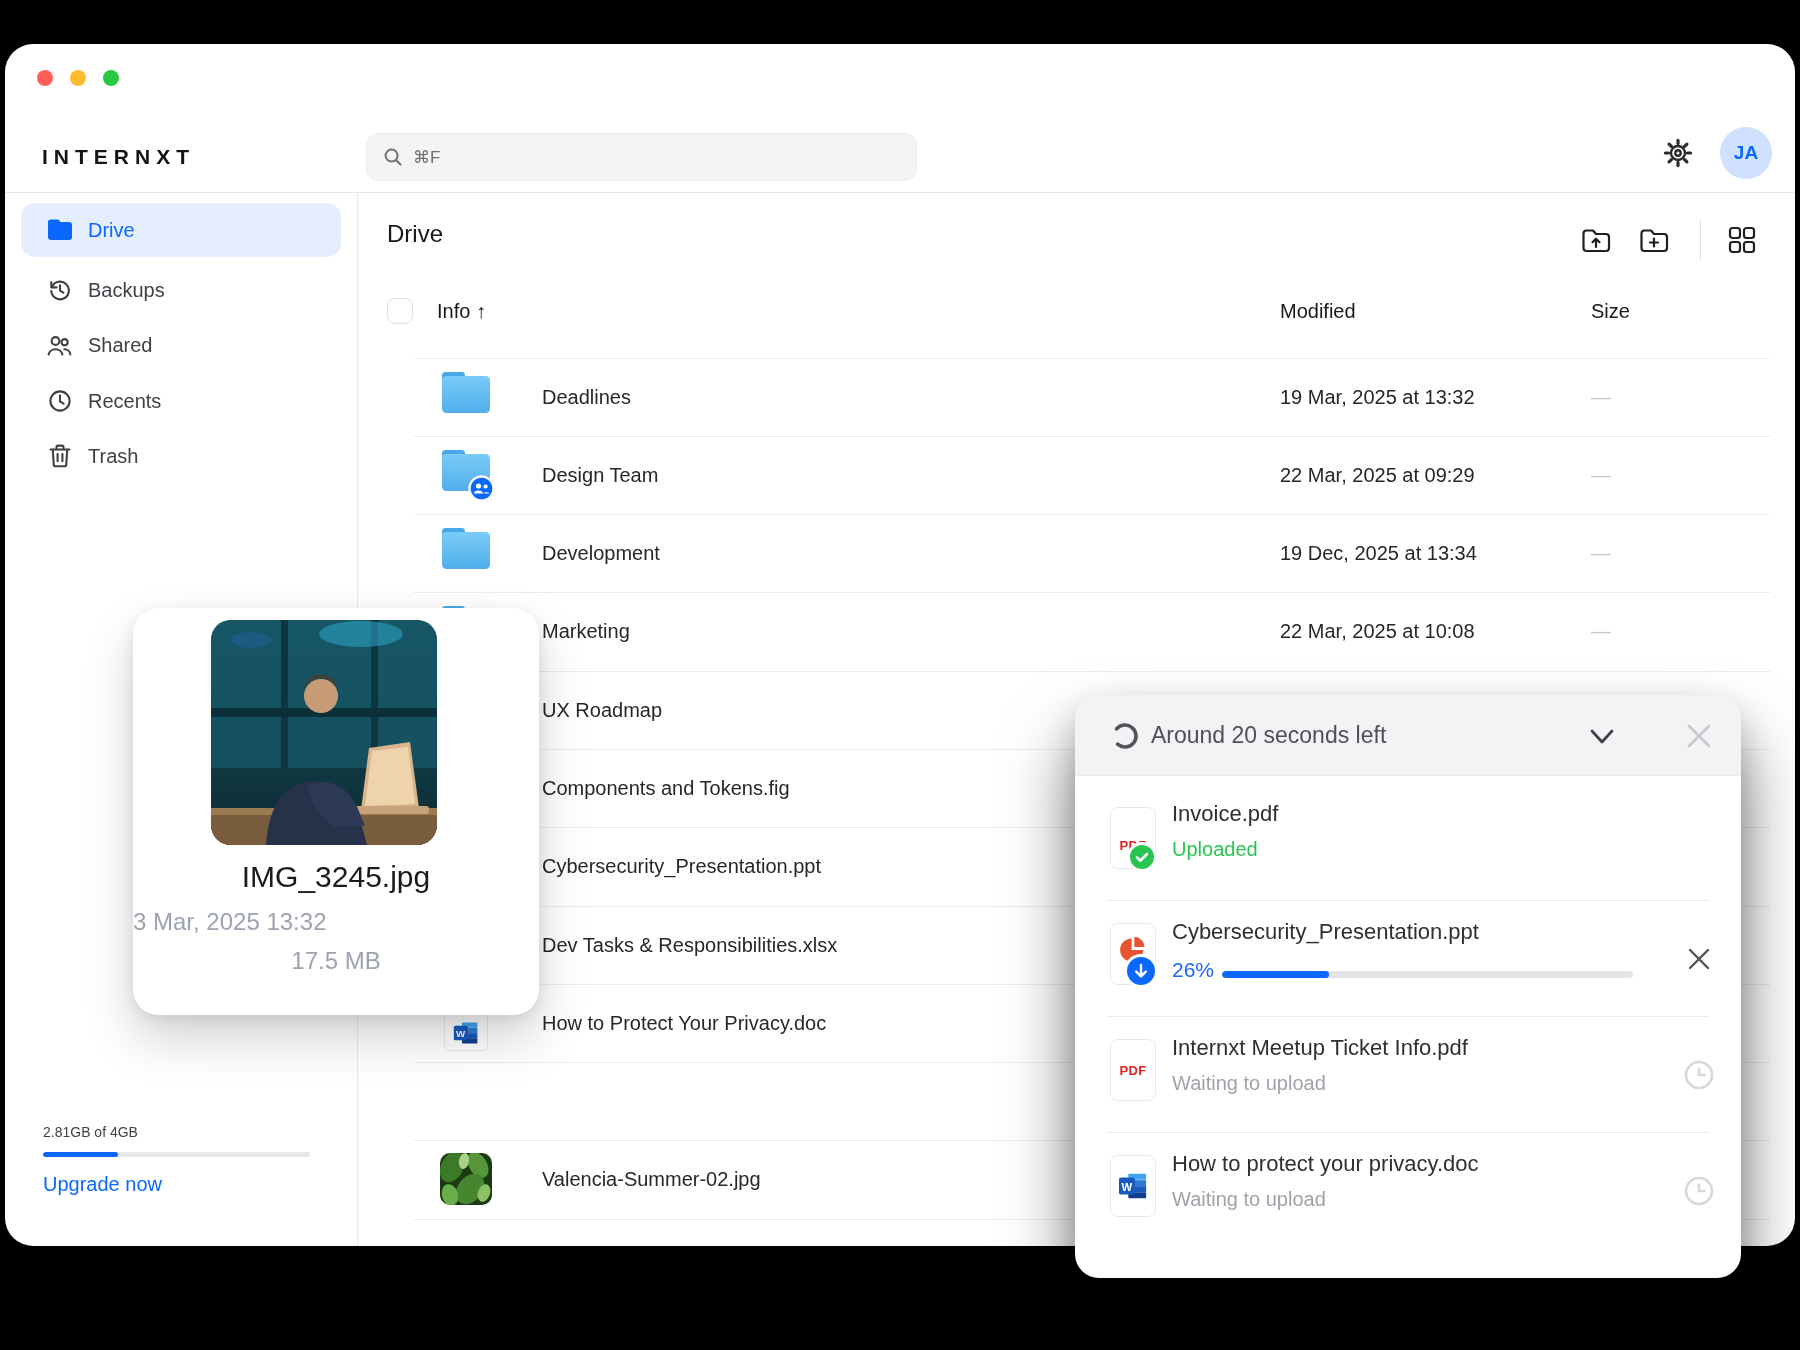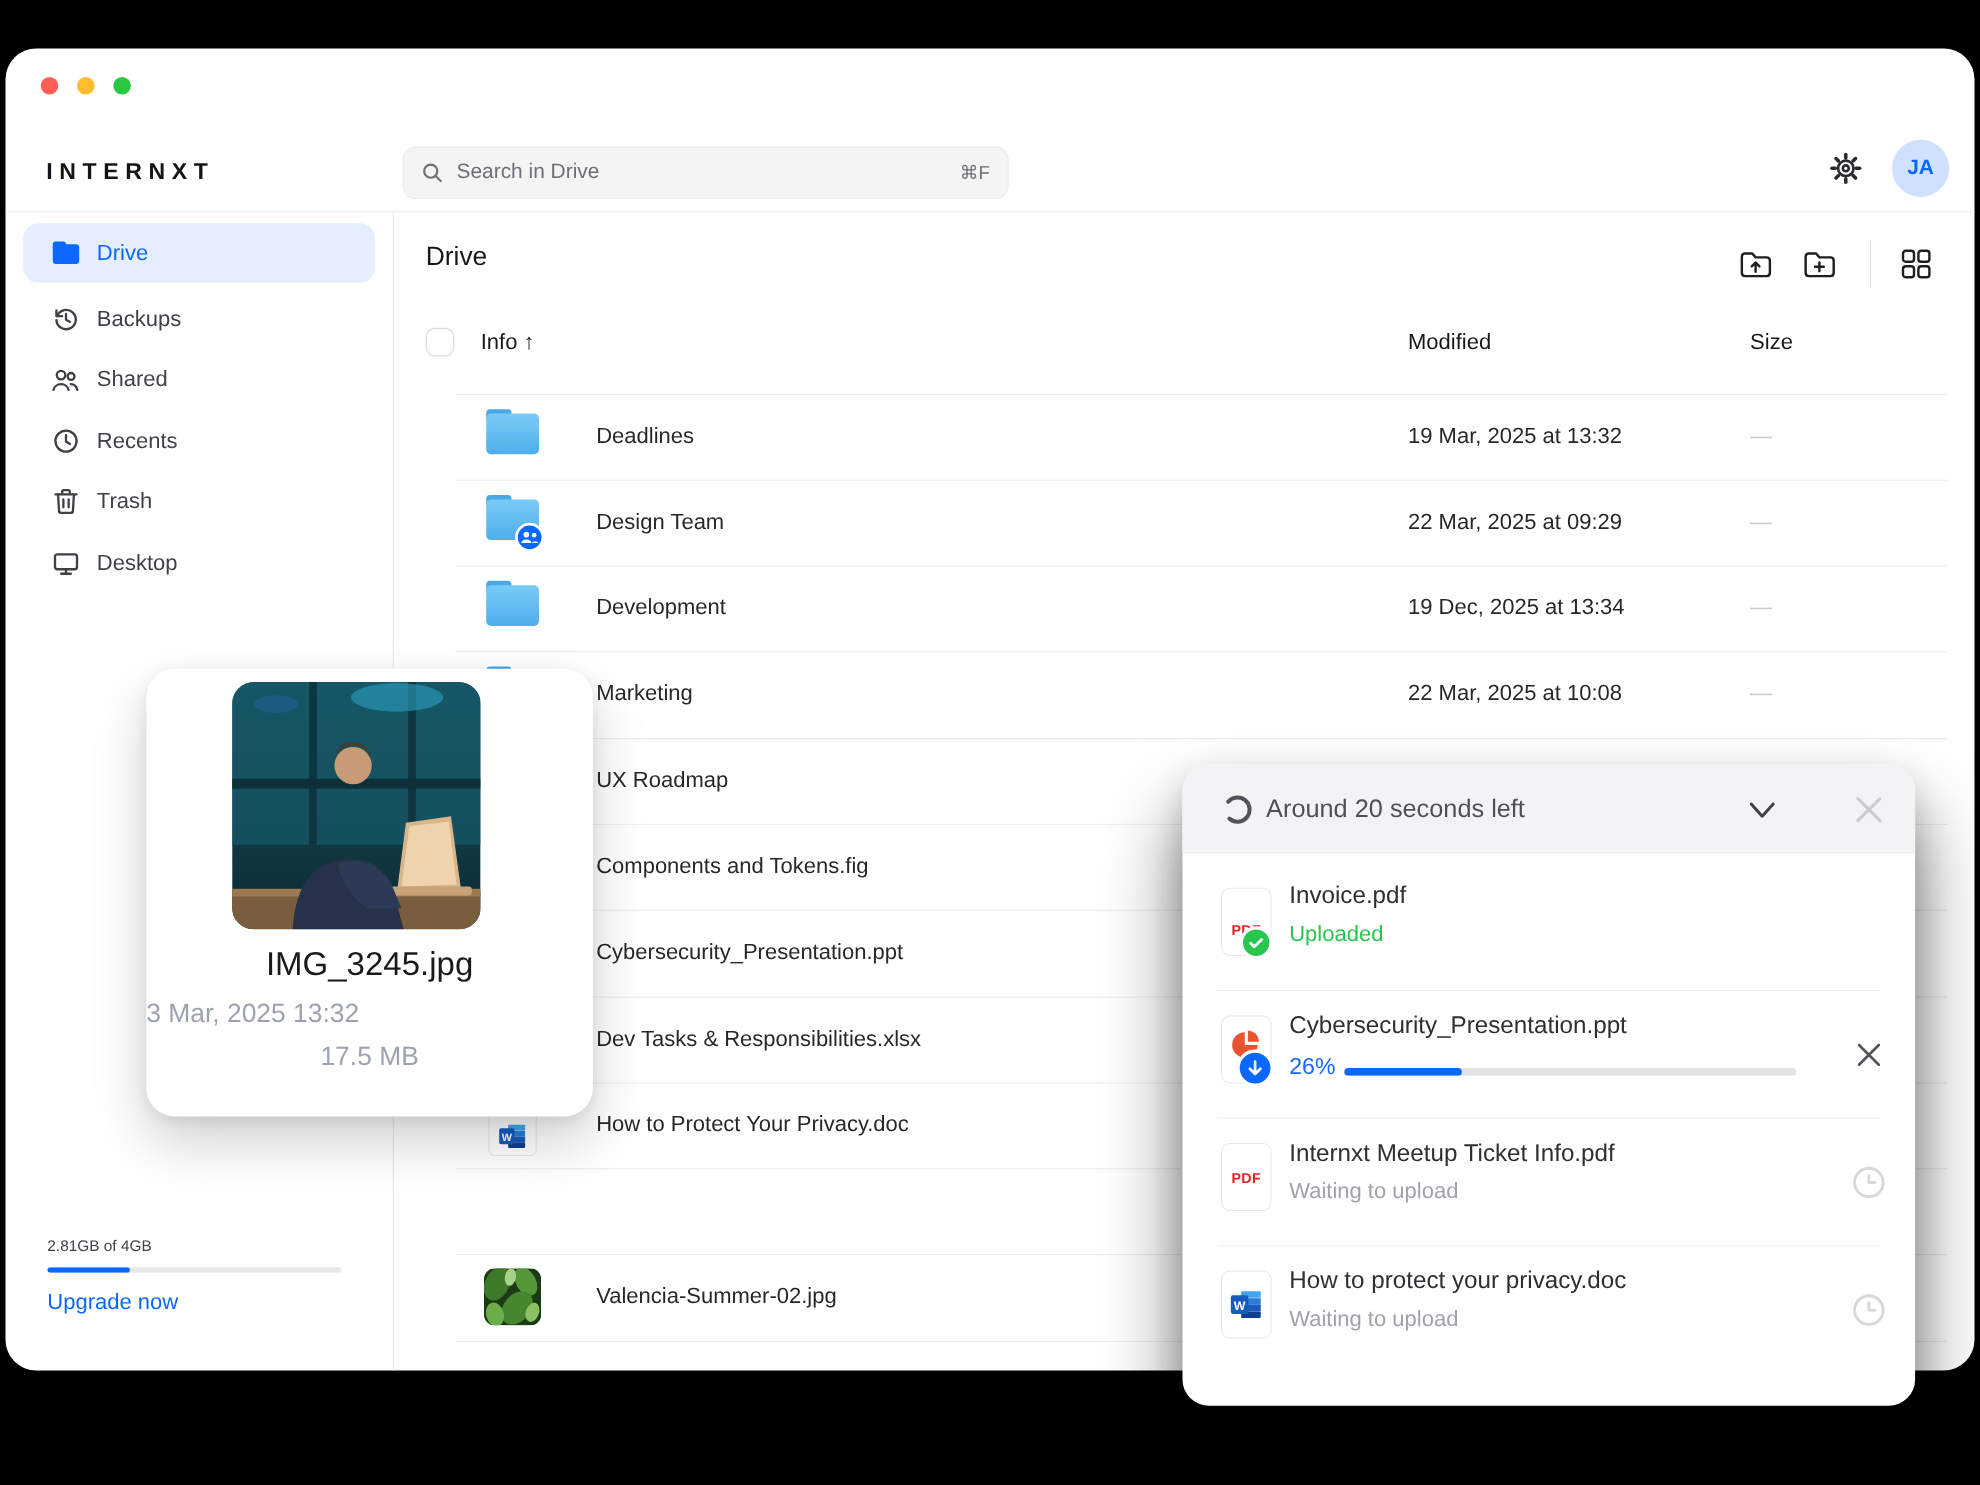--- a/index.html
+++ b/index.html
@@ -98,21 +98,20 @@
   <div class="dot" style="left:37px;top:70px;background:#FF5F57"></div>
   <div class="dot" style="left:70px;top:70px;background:#FEBC2E"></div>
   <div class="dot" style="left:103px;top:70px;background:#28C840"></div>
 
   <div class="logo">INTERNXT</div>
   <div class="search">
     <svg width="20" height="20" viewBox="0 0 20 20">
         <circle cx="8.6" cy="8.6" r="6" fill="none" stroke="#6E6E76" stroke-width="2"></circle>
         <line x1="13.2" y1="13.2" x2="17.6" y2="17.6" stroke="#6E6E76" stroke-width="2" stroke-linecap="round"></line>
       </svg>
-    <input type="text" placeholder="Search in Drive" style="">
     <span class="kbd">⌘F</span>
   </div>
   <svg class="gear" viewBox="0 0 32 32">
     <g stroke="#2A2A2E" stroke-width="2.4" fill="none">
       <circle cx="16" cy="16" r="7"></circle>
         <circle cx="16" cy="16" r="2.7"></circle>
       <g stroke-width="3.2" stroke-linecap="round">
         <line x1="16" y1="3.4" x2="16" y2="6.6"></line>
           <line x1="16" y1="25.4" x2="16" y2="28.6"></line>
         <line x1="3.4" y1="16" x2="6.6" y2="16"></line>
@@ -173,29 +172,20 @@
   <div class="navitem" style="top:429px">
     <span class="nicon">
       <svg width="24" height="26" viewBox="0 0 24 26" fill="none" stroke="#3F3F46" stroke-width="2.1" stroke-linecap="round" stroke-linejoin="round">
           <path d="M2.5 6.5 h19"></path>
           <path d="M8.5 6.2 v-2 q0-1.6 1.6-1.6 h3.8 q1.6 0 1.6 1.6 v2"></path>
           <path d="M4.8 6.8 l0.9 14.6 q0.1 1.9 2 1.9 h8.6 q1.9 0 2-1.9 l0.9-14.6"></path>
           <path d="M9.6 11 v7.2 M14.4 11 v7.2"></path>
         </svg>
     </span>
     <span class="nlabel">Trash</span>
-  </div>
-  <div class="navitem" style="top:485px">
-    <span class="nicon">
-      <svg width="26" height="25" viewBox="0 0 26 25" fill="none" stroke="#3F3F46" stroke-width="2.1" stroke-linecap="round">
-          <rect x="3" y="4" width="20" height="13.5" rx="2"></rect>
-          <path d="M13 17.8 v3.4 M8.6 21.6 h8.8"></path>
-        </svg>
-    </span>
-    <span class="nlabel">Desktop</span>
   </div>
 
   <div class="storage-label">2.81GB of 4GB</div>
   <div class="storage-bar">
       <div class="storage-fill" style="width: 28%;"></div>
     </div>
   <div class="upgrade">Upgrade now</div>
 
   <div class="page-title">Drive</div>
   <svg class="tool-icon" style="left:1580px;top:224px" viewBox="0 0 32 32" fill="none" stroke="#1F1F23" stroke-width="2.2" stroke-linecap="round" stroke-linejoin="round">

